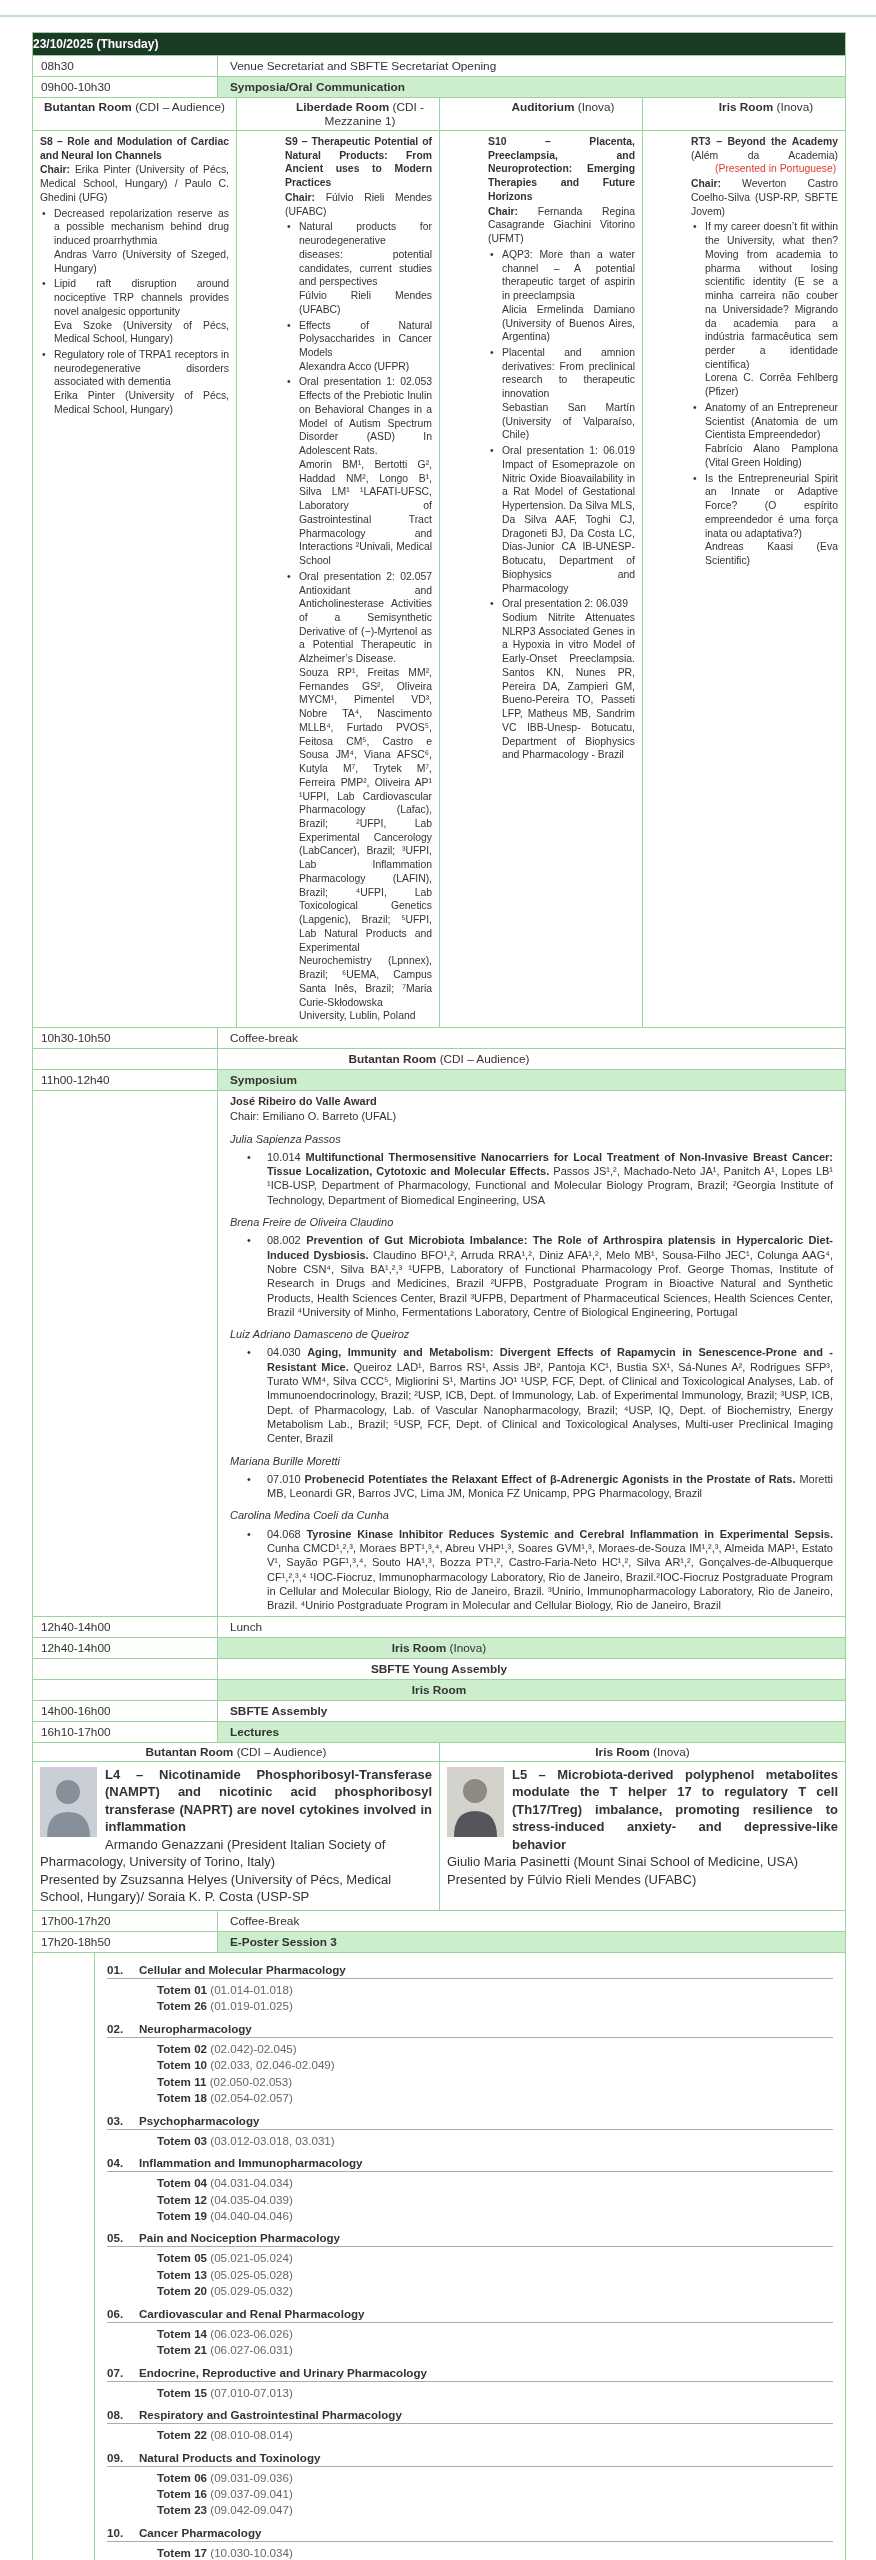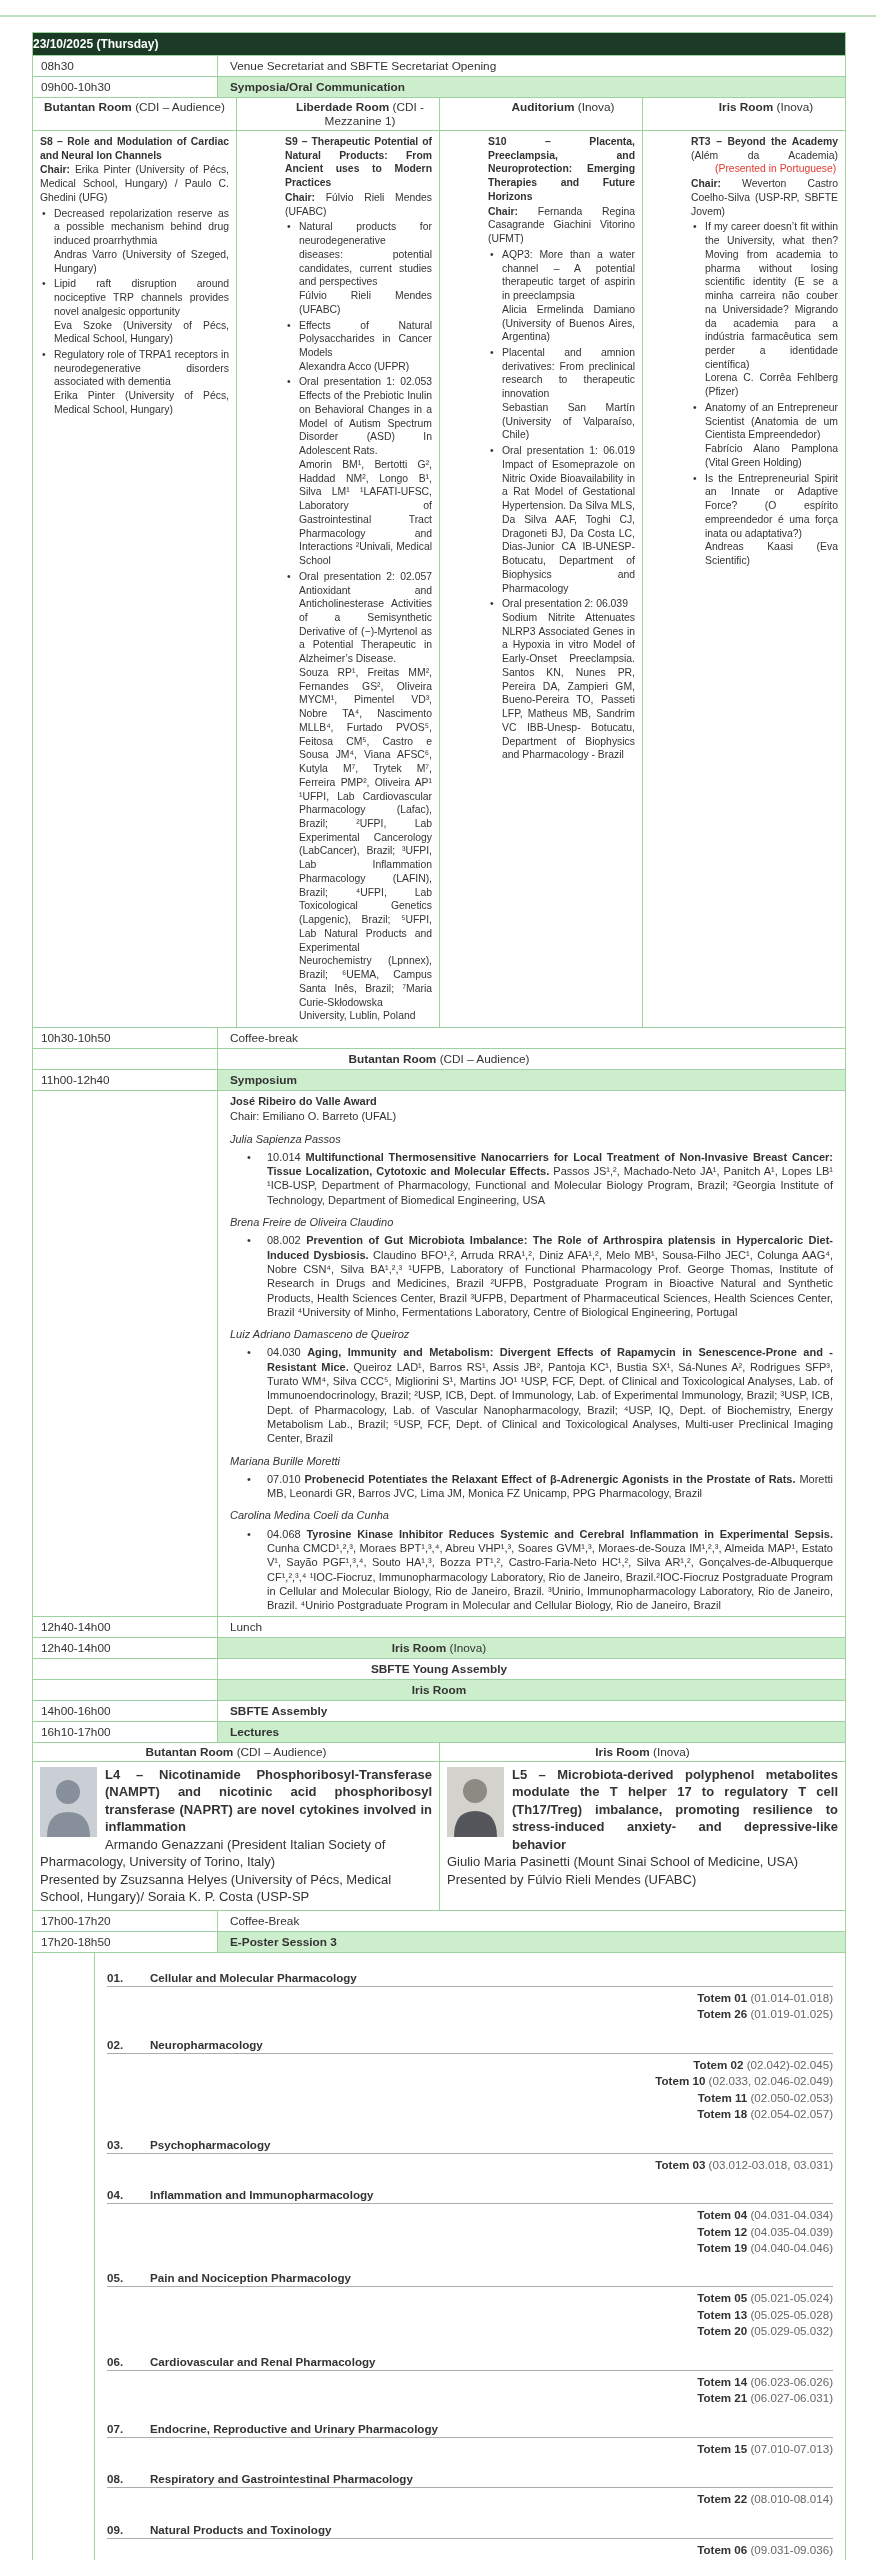--- a/index.html
+++ b/index.html
@@ -72,22 +72,22 @@
   .lc{padding:4px 7px; font-size:13px; line-height:1.35;}
   .photo{float:left; width:57px; height:70px; margin:1px 8px 2px 0; background:#cfd4d8; overflow:hidden;}
   .photo svg{display:block;}
   .lt{text-align:justify;}
 
   
   .pr{grid-template-columns:62px 1fr; min-height:752px;}
   .pr .t{padding:0;}
   .plist{font-size:11.6px; padding:4px 10px 8px 10px;}
   .pl[data-kind="section"]{margin:7px 0 3px 0; padding-bottom:2px; border-bottom:1px solid #ababab;}
-  .pl[data-kind="section"] .pnum{display:inline-block; width:43px;margin-top:8px;}
-  .pl[data-kind="totem"]{padding-left:50px; line-height:1.42;text-align:right;}
+  .pl[data-kind="section"] .pnum{display:inline-block; width:32px;}
+  .pl[data-kind="totem"]{padding-left:50px; line-height:1.42;}
   .prng{color:#666;}
 </style>
 </head>
 <body>
 
 <div class="topline"></div>
 
 <div class="tbl">
 
   <div class="bar">23/10/2025 (Thursday)</div>

